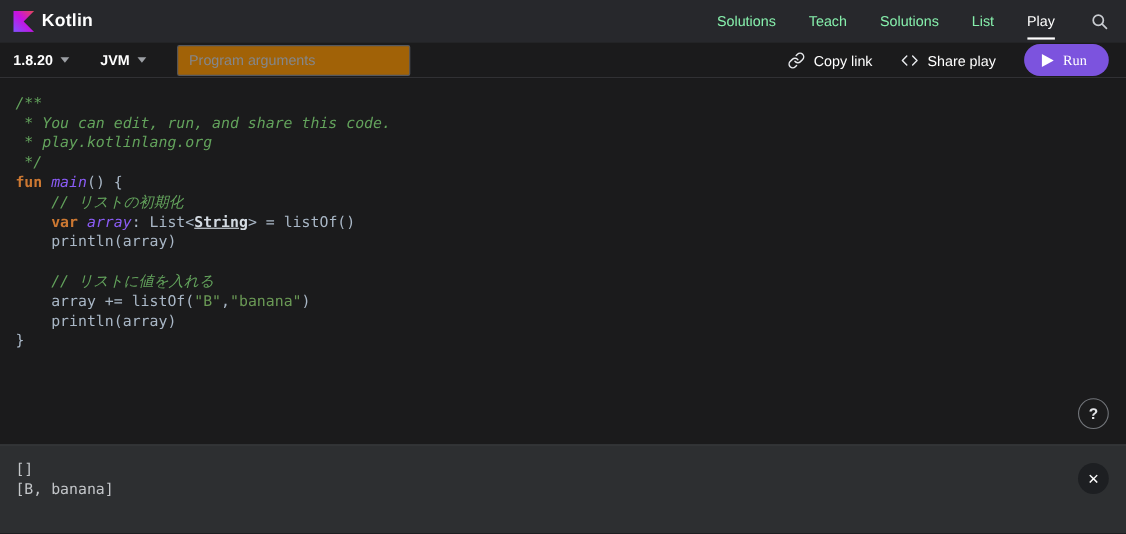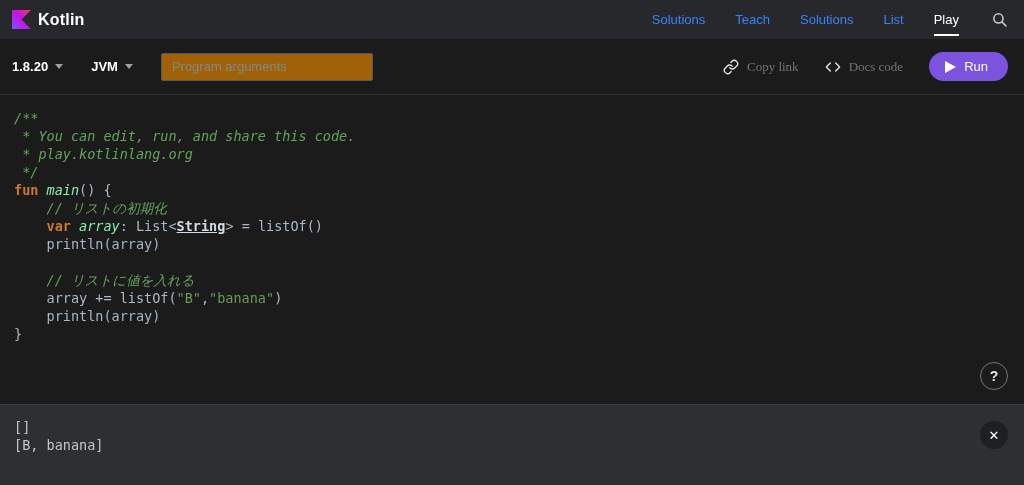--- a/index.html
+++ b/index.html
@@ -23,33 +23,33 @@
   }
   .brand { display: flex; align-items: center; gap: 7px; cursor: pointer; text-align: center; }
   .logo-mark {
     width: 19px; height: 19px; display: inline-block;
     background: linear-gradient(225deg, #e44857 0%, #c711e1 47%, #7f52ff 100%);
     clip-path: polygon(0 0, 100% 0, 50% 50%, 100% 100%, 0 100%);
   }
   .brand-name { color: #ffffff; font-size: 16px; font-weight: bold; letter-spacing: 0.2px; }
   .nav-links { margin-left: auto; display: flex; align-items: center; gap: 30px; height: 100%; }
   .nav-item {
-    color: #3b82f6; font-size: 13px; height: 100%;
+    color: #86efac; font-size: 13px; height: 100%;
     display: flex; align-items: center; position: relative; cursor: pointer;
   }
   .nav-item.active { color: #ffffff; }
   .nav-item.active::after {
     content: ""; position: absolute; left: 0; right: 0; bottom: 3px;
     height: 2px; background: #ffffff;
   }
   .search-btn { display: flex; align-items: center; cursor: pointer; margin-left: 2px; }
 
   
   .toolbar {
-    height: 56px;
+    height: 32px;
     background: #1b1b1c;
     border-bottom: 1px solid #313134;
     display: flex;
     align-items: center;
     padding: 0 16px 0 12px;
     flex: 0 0 auto;
   }
   .dd {
     display: flex; align-items: center; gap: 7px;
     color: #ffffff; font-size: 13px; font-weight: bold;
@@ -67,52 +67,52 @@
     border: 1px solid #55585e;
     border-radius: 2px;
     color: #d6d9dd; font-size: 13px;
     padding: 0 10px;
     font-family: "Liberation Sans", sans-serif;
     outline: none;
   }
   .args-input::placeholder { color: #84878c; }
   .toolbar-right { margin-left: auto; display: flex; align-items: center; gap: 26px; }
   .tool-link {
-    display: flex; align-items: center; gap: 8px;
-    color: #737373; font-size: 13px; cursor: pointer; font-family: Liberation Serif, serif;
+    display: flex; align-items: flex-end; gap: 8px;
+    color: #ffffff; font-size: 13px; cursor: pointer;
   }
   .run-btn {
     display: flex; align-items: center; justify-content: center; gap: 8px;
     background: #7c53de;
     color: #ffffff; font-size: 13px;
     border: none; border-radius: 15px;
     height: 29px; padding: 0 20px 0 16px;
     cursor: pointer;
-    font-family: Liberation Sans, sans-serif;
+    font-family: Liberation Serif, serif;
   }
 
   
   .editor {
     flex: 1 1 auto;
     background: #1b1b1c;
     position: relative;
     padding: 14px 0 0 14px;
     overflow: hidden;
   }
   .code {
     font-family: "DejaVu Sans Mono", "Liberation Mono", monospace;
     font-size: 13.5px; line-height: 18px;
     white-space: pre;
     color: #a9b7c6;
   }
   .code-line { height: 18px; }
   .tok-plain   { color: #a9b7c6; }
   .tok-comment { color: #63a35c; font-style: italic; }
   .tok-keyword { color: #cc7832; font-weight: bold; }
-  .tok-decl    { color: #86efac; font-style: italic; }
+  .tok-decl    { color: #8b5cf6; font-style: italic; }
   .tok-type    { color: #d4dbe2; font-weight: bold; text-decoration: underline; }
   .tok-string  { color: #6a9955; }
   .help-btn {
     position: absolute; right: 16px; bottom: 14px;
     width: 28px; height: 28px; border-radius: 50%;
     background: transparent;
     border: 1px solid #72757a;
     color: #e3e5e8; font-size: 14px; font-weight: bold;
     display: flex; align-items: center; justify-content: center;
     cursor: pointer;
@@ -187,21 +187,21 @@
       </span>
       <span>Copy link</span>
     </div>
     <div class="tool-link">
       <span class="icon">
         <svg width="16" height="16" viewBox="0 0 24 24" fill="none" stroke="#e7e9ec" stroke-width="2" stroke-linecap="round" stroke-linejoin="round">
           <polyline points="16 18 22 12 16 6"></polyline>
           <polyline points="8 6 2 12 8 18"></polyline>
         </svg>
       </span>
-      <span>Docs code</span>
+      <span>Share play</span>
     </div>
     <button class="run-btn">
       <span class="icon">
         <svg width="11" height="12" viewBox="0 0 11 12">
             <polygon points="0,0 11,6 0,12" fill="#ffffff"></polygon>
           </svg>
       </span>
       <span>Run</span>
     </button>
   </div>

